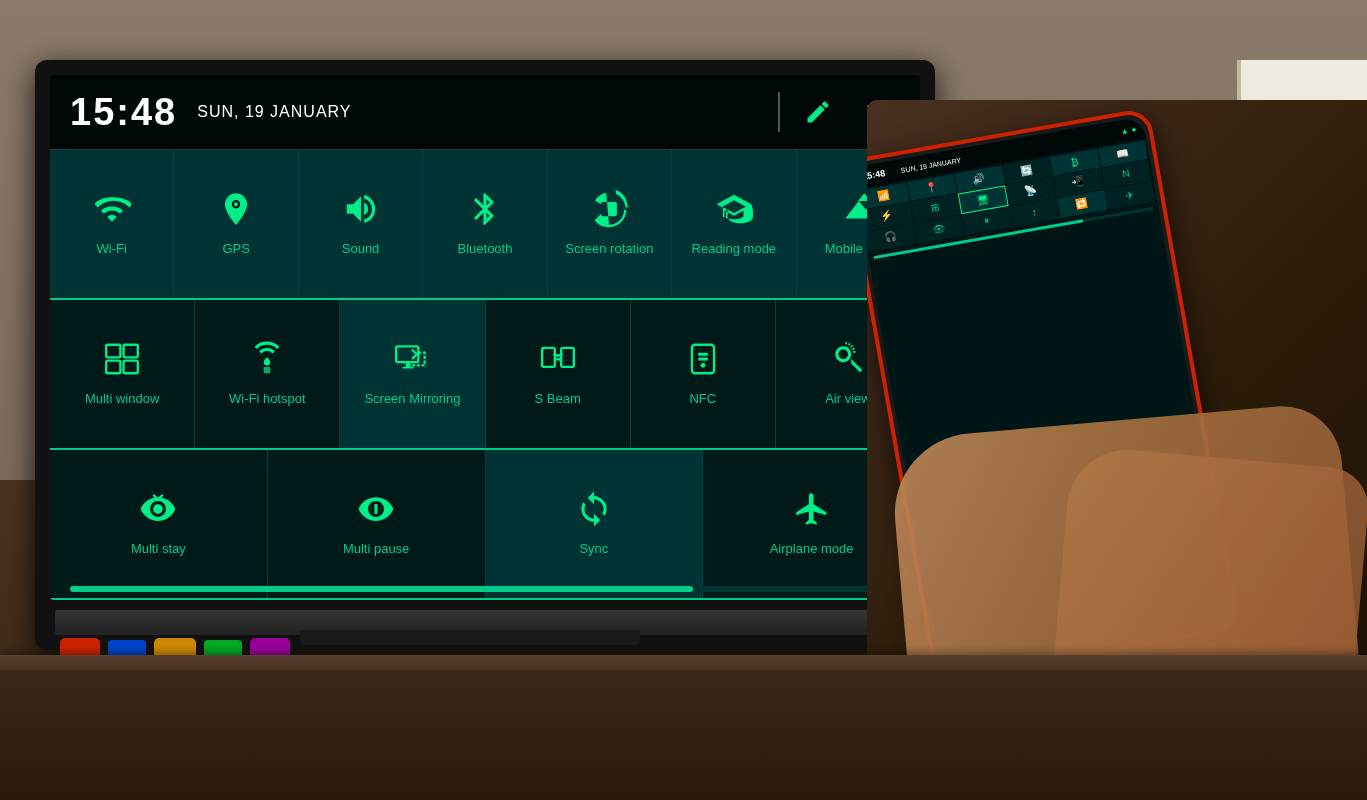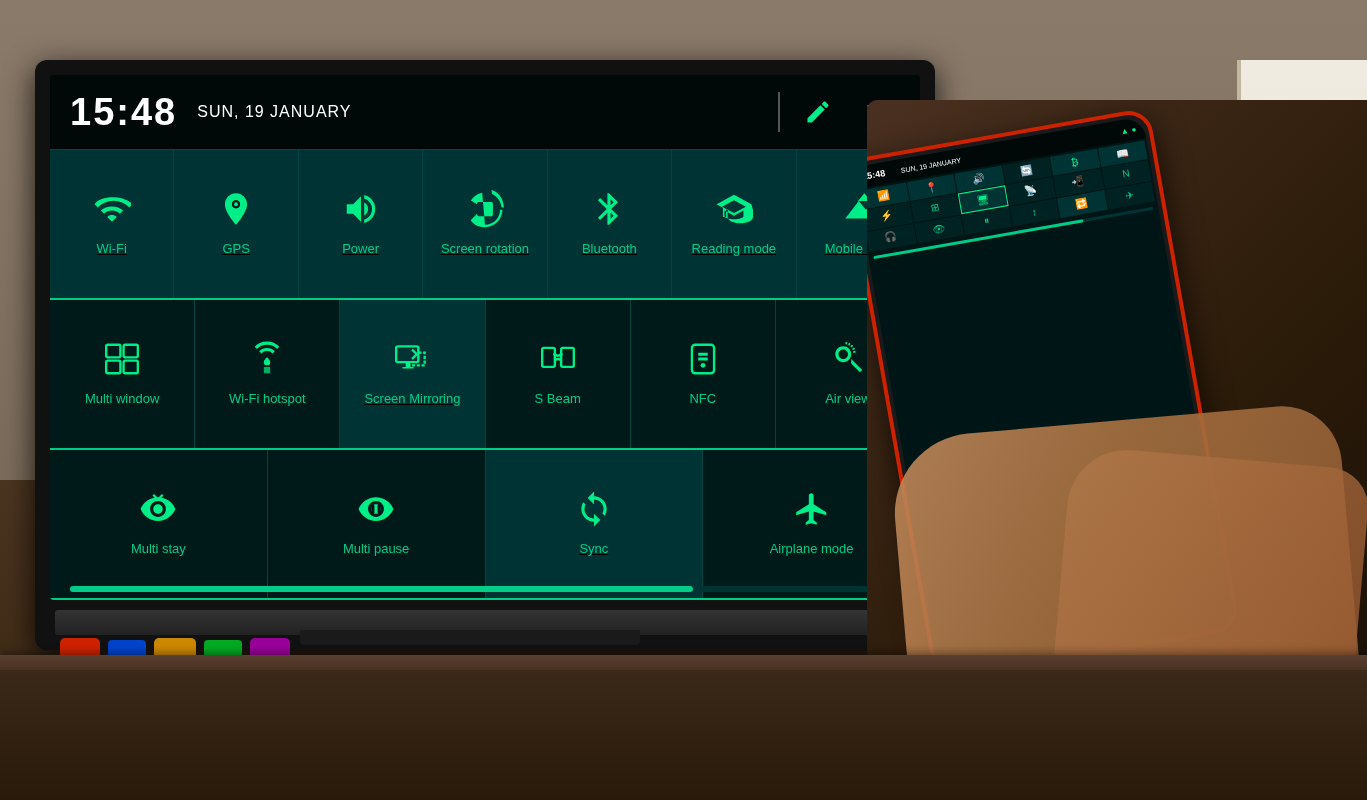--- a/index.html
+++ b/index.html
@@ -161,21 +161,20 @@
       transition: background 0.1s;
       gap: 8px;
     }
 
     .qs-tile:last-child {
       border-right: none;
     }
 
     .qs-tile.active {
       background: #003333;
-      text-decoration: underline;
     }
 
     .qs-tile .tile-icon {
       font-size: 32px;
       color: #00ee88;
       line-height: 1;
     }
 
     .qs-tile .tile-label {
       color: #00cc88;
@@ -283,39 +282,39 @@
             </div>
             <span class="tile-label">GPS</span>
           </div>
 
           <div class="qs-tile active">
             <div class="tile-icon">
               <svg width="38" height="38" viewBox="0 0 24 24" fill="#00ee88">
                 <path d="M3 9v6h4l5 5V4L7 9H3zm13.5 3c0-1.77-1.02-3.29-2.5-4.03v8.05c1.48-.73 2.5-2.25 2.5-4.02zM14 3.23v2.06c2.89.86 5 3.54 5 6.71s-2.11 5.85-5 6.71v2.06c4.01-.91 7-4.49 7-8.77s-2.99-7.86-7-8.77z"></path>
               </svg>
             </div>
-            <span class="tile-label">Power</span>
+            <span class="tile-label">Sound</span>
+          </div>
+
+          <div class="qs-tile active">
+            <div class="tile-icon">
+              <svg width="38" height="38" viewBox="0 0 24 24" fill="#00ee88">
+                <path d="M17.71 7.71L12 2h-1v7.59L6.41 5 5 6.41 10.59 12 5 17.59 6.41 19 11 14.41V22h1l5.71-5.71-4.3-4.29 4.3-4.29zM13 5.83l1.88 1.88L13 9.59V5.83zm1.88 10.46L13 18.17v-3.76l1.88 1.88z"></path>
+              </svg>
+            </div>
+            <span class="tile-label">Bluetooth</span>
           </div>
 
           <div class="qs-tile active">
             <div class="tile-icon">
               <svg width="38" height="38" viewBox="0 0 24 24" fill="#00ee88">
                 <path d="M16.48 2.52c3.27 1.55 5.61 4.72 5.97 8.48h1.5C23.44 4.84 20.29 1.19 16.09.06l.39 2.46zm-6.25-.77c-3.07.55-5.63 2.35-7.15 4.82L7 9v-.5c0-.55.45-1 1-1h8c.55 0 1 .45 1 1V15.5c0 .55-.45 1-1 1H8c-.55 0-1-.45-1-1V15l-4 4.07C4.74 21.93 8.2 23.5 12 23.5c6.07 0 11-4.93 11-11H21.5c0 5.25-4.28 9.5-9.5 9.5z"></path>
               </svg>
             </div>
             <span class="tile-label">Screen rotation</span>
-          </div>
-
-          <div class="qs-tile active">
-            <div class="tile-icon">
-              <svg width="38" height="38" viewBox="0 0 24 24" fill="#00ee88">
-                <path d="M17.71 7.71L12 2h-1v7.59L6.41 5 5 6.41 10.59 12 5 17.59 6.41 19 11 14.41V22h1l5.71-5.71-4.3-4.29 4.3-4.29zM13 5.83l1.88 1.88L13 9.59V5.83zm1.88 10.46L13 18.17v-3.76l1.88 1.88z"></path>
-              </svg>
-            </div>
-            <span class="tile-label">Bluetooth</span>
           </div>
 
           <div class="qs-tile active">
             <div class="tile-icon">
               <svg width="38" height="38" viewBox="0 0 24 24" fill="#00ee88">
                 <path d="M12 3L1 9l4 2.18V17h2v-4.82l1 .55V17c0 2.21 3.58 4 8 4s8-1.79 8-4v-4.27L23 9 12 3zm6 13.5c0 .83-2.69 2-6 2s-6-1.17-6-2v-3.55l6 3.28 6-3.28v3.55zM12 14.5L4.5 10.5 12 6.5l7.5 4-7.5 4z"></path>
               </svg>
             </div>
             <span class="tile-label">Reading mode</span>
           </div>

